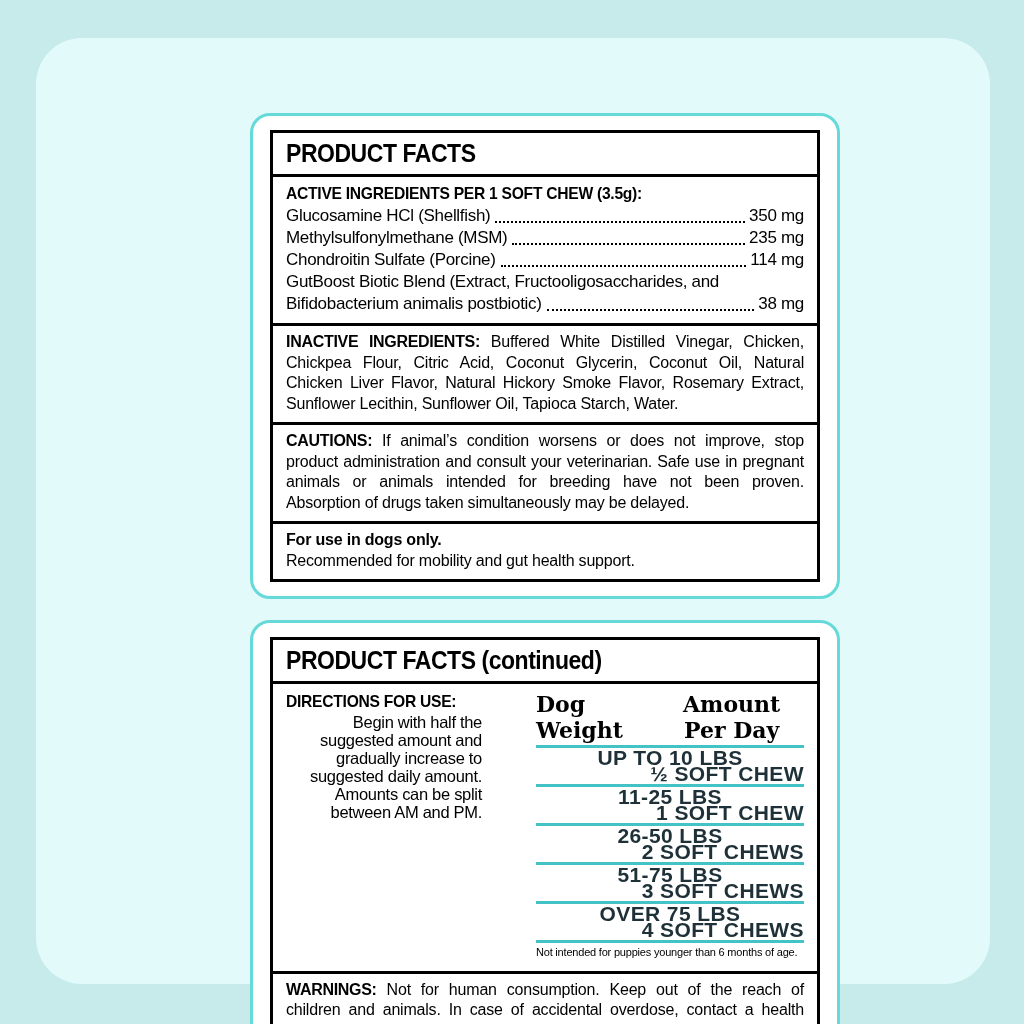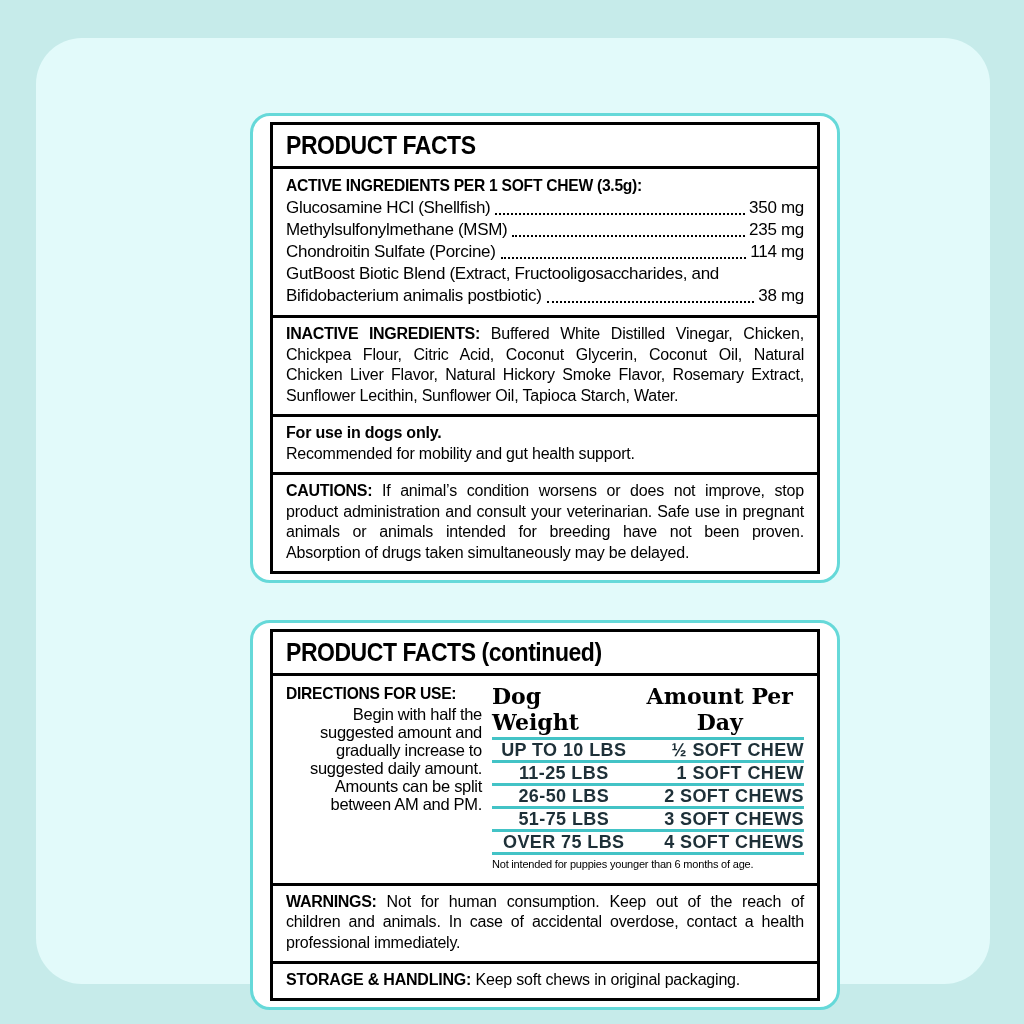--- a/index.html
+++ b/index.html
@@ -19,21 +19,21 @@
     color:var(--ink);
     -webkit-font-smoothing:antialiased;
   }
   .panel{
     position:absolute;left:36px;top:38px;right:34px;bottom:40px;
     background:var(--panel-bg);border-radius:46px;
   }
   .card{
     position:absolute;left:214px;width:590px;
     background:#ffffff;border:3px solid var(--card-border);
-    border-radius:20px;padding:6px 17px;
+    border-radius:20px;padding:14px 17px;
   }
   .card1{top:75px;}
   .card2{top:582px;}
   .box{border:3px solid var(--ink);}
   .sec{border-bottom:3px solid var(--ink);padding:6px 13px 8px;}
   .sec:last-child{border-bottom:none;}
   .title-sec{padding:5px 13px 6px;}
   h1{
     margin:0;font-size:25px;font-weight:bold;letter-spacing:-0.5px;line-height:30px;
   }
@@ -41,29 +41,29 @@
   .hd{font-size:17px;font-weight:bold;line-height:22px;letter-spacing:-0.3px;}
   .ing-row{display:flex;align-items:baseline;font-size:17px;line-height:22px;letter-spacing:-0.3px;}
   .ing-name{white-space:nowrap;}
   .leader{flex:1;border-bottom:2.5px dotted var(--ink);margin:0 4px 4px 5px;align-self:flex-end;min-width:16px;}
   .ing-val{white-space:nowrap;}
   .wrapline{font-size:17px;line-height:22px;letter-spacing:-0.3px;}
   p.body{margin:0;font-size:16px;line-height:20.5px;letter-spacing:-0.2px;text-align:justify;}
   p.body-left{margin:0;font-size:16px;line-height:20.5px;letter-spacing:-0.2px;text-align:left;}
   p.body b{letter-spacing:-0.3px;}
   
-  .dir-sec{display:flex;padding:7px 13px 9px;}
+  .dir-sec{display:flex;padding:7px 13px 9px;gap:44px;}
   .directions{flex:0 0 196px;}
   .dir-text{margin:0;font-size:16.5px;line-height:18px;letter-spacing:-0.3px;text-align:right;}
   .dosage{flex:1;margin-left:10px;}
   .thead{display:flex;font-family:"DejaVu Serif", serif;font-weight:bold;font-size:22px;line-height:26px;border-bottom:3px solid var(--rule-teal);padding-bottom:2px;}
   .th1{flex:0 0 46%;text-align:left;}
   .th2{flex:1;text-align:center;}
   .trow{display:flex;border-bottom:3px solid var(--rule-teal);padding:2px 0 2px;
-        font-weight:bold;font-size:18px;line-height:16px;letter-spacing:0.4px;color:var(--table-text);}
+        font-weight:bold;font-size:21px;line-height:16px;letter-spacing:0.4px;color:var(--table-text);flex-direction:column;}
   .td1{flex:0 0 46%;text-align:center;}
   .td2{flex:1;text-align:right;}
   .fn{margin:5px 0 0;font-size:15.5px;line-height:18.5px;letter-spacing:-0.2px;}
   .fn2{margin:0;font-size:11px;line-height:18.5px;letter-spacing:-0.2px;}
   .storage-sec p{line-height:19.5px;}
 </style>
 </head>
 <body>
 
 <div class="panel">
@@ -99,26 +99,26 @@
           <span class="leader"></span>
           <span class="ing-val">38 mg</span>
         </div>
       </div>
 
       <div class="sec">
         <p class="body"><b>INACTIVE INGREDIENTS:</b> <span>Buffered White Distilled Vinegar, Chicken, Chickpea Flour, Citric Acid, Coconut Glycerin, Coconut Oil, Natural Chicken Liver Flavor, Natural Hickory Smoke Flavor, Rosemary Extract, Sunflower Lecithin, Sunflower Oil, Tapioca Starch, Water.</span></p>
       </div>
 
       <div class="sec">
-        <p class="body-left"><b>For use in dogs only.</b></p>
-        <p class="body-left">Recommended for mobility and gut health support.</p>
+        <p class="body"><b>CAUTIONS:</b> <span>If animal’s condition worsens or does not improve, stop product administration and consult your veterinarian. Safe use in pregnant animals or animals intended for breeding have not been proven. Absorption of drugs taken simultaneously may be delayed.</span></p>
       </div>
 
       <div class="sec">
-        <p class="body"><b>CAUTIONS:</b> <span>If animal’s condition worsens or does not improve, stop product administration and consult your veterinarian. Safe use in pregnant animals or animals intended for breeding have not been proven. Absorption of drugs taken simultaneously may be delayed.</span></p>
+        <p class="body-left"><b>For use in dogs only.</b></p>
+        <p class="body-left">Recommended for mobility and gut health support.</p>
       </div>
 
     </div>
   </div>
 
   <div class="card card2">
     <div class="box">
 
       <div class="sec title-sec">
         <h1><span class="cx">PRODUCT FACTS (continued)</span></h1>

